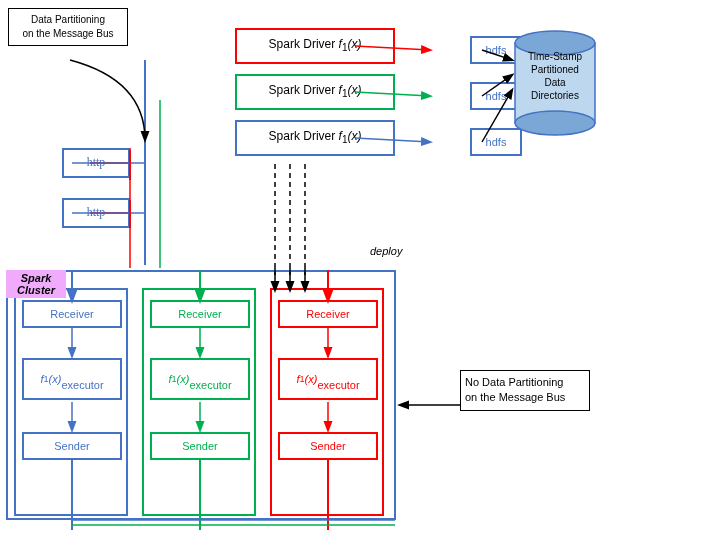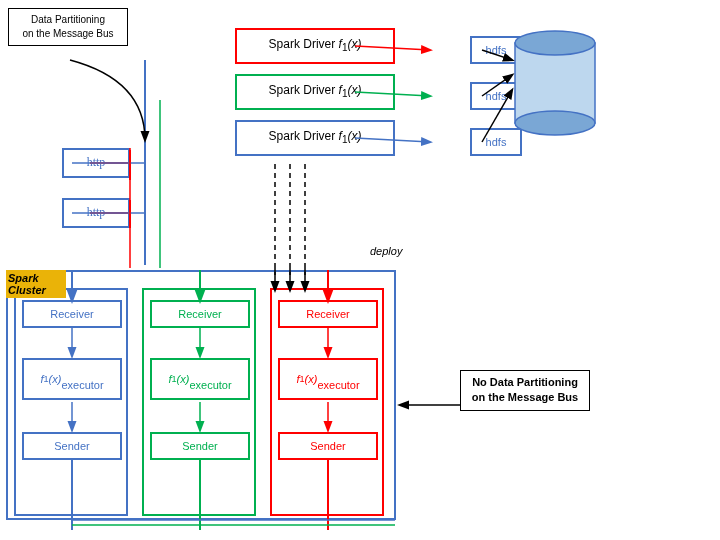--- a/index.html
+++ b/index.html
@@ -54,21 +54,22 @@
     }
     .spark-cluster-label {
       position: absolute;
       left: 6px;
       top: 270px;
       font-weight: bold;
       font-style: italic;
       font-size: 11px;
       color: #000;
       width: 60px;
-      background: #eab308;
+      text-align: center;
+      background: #f0abfc;
       z-index: 10;
       padding: 2px;
     }
 
     
     .lane-blue {
       position: absolute;
       left: 14px;
       top: 288px;
       width: 114px;
@@ -174,20 +175,21 @@
 
   <div class="cylinder">
     <svg width="90" height="110" viewBox="0 0 90 110">
 
       <rect x="5" y="15" width="80" height="80" fill="#BDD7EE" stroke="#4472C4" stroke-width="1.5"></rect>
 
       <ellipse cx="45" cy="15" rx="40" ry="12" fill="#7AA7D5" stroke="#4472C4" stroke-width="1.5"></ellipse>
 
       <ellipse cx="45" cy="95" rx="40" ry="12" fill="#7AA7D5" stroke="#4472C4" stroke-width="1.5"></ellipse>
     </svg>
+    <div style="position:absolute;top:22px;left:0;width:90px;text-align:center;font-size:10px;line-height:1.3;color:#000;">Time-Stamp<br>Partitioned<br>Data<br>Directories</div>
   </div>
 
   <div class="spark-cluster-box"></div>
   <div class="spark-cluster-label"><b><i>Spark<br>Cluster</i></b></div>
 
   <div class="lane-blue"></div>
   <div class="lane-green"></div>
   <div class="lane-red"></div>
 
   <div class="receiver-blue">Receiver</div>
@@ -202,21 +204,21 @@
   <div class="sender-green">Sender</div>
   <div class="sender-red">Sender</div>
 
   <div class="deploy-label"><i>deploy</i></div>
 
   <div class="box box-blue" style="left:22px;top:148px;width:68px;height:30px;font-size:12px;">http</div>
   <div class="box box-blue" style="left:22px;top:198px;width:68px;height:30px;font-size:12px;">http</div>
 
   <div class="label" style="left:8px;top:8px;border:1.5px solid #000;padding:4px;font-size:10px;width:120px;text-align:center;">Data Partitioning<br>on the Message Bus</div>
 
-  <div class="label" style="left:460px;top:370px;border:1.5px solid #000;padding:4px;font-size:11px;width:130px;text-align:center;font-weight:bold;">No Data Partitioning<br>on the Message Bus</div>
+  <div class="label" style="left:460px;top:370px;border:1.5px solid #000;padding:4px;font-size:11px;width:130px;text-align:left;">No Data Partitioning<br>on the Message Bus</div>
 
   <svg class="svg-overlay">
     <defs>
       <marker id="arrowBlue" markerWidth="8" markerHeight="8" refX="6" refY="3" orient="auto">
         <path d="M0,0 L0,6 L8,3 z" fill="#4472C4"></path>
       </marker>
       <marker id="arrowGreen" markerWidth="8" markerHeight="8" refX="6" refY="3" orient="auto">
         <path d="M0,0 L0,6 L8,3 z" fill="#00B050"></path>
       </marker>
       <marker id="arrowRed" markerWidth="8" markerHeight="8" refX="6" refY="3" orient="auto">

